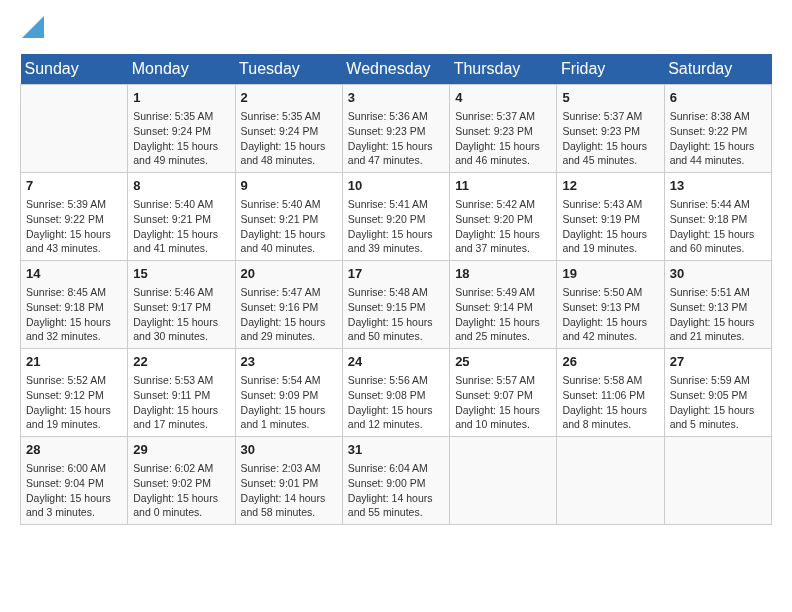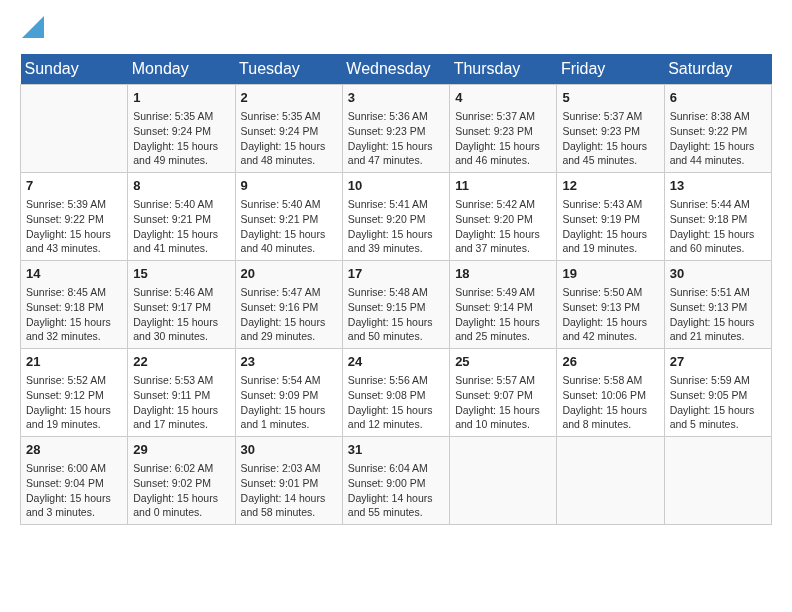--- a/index.html
+++ b/index.html
@@ -298,21 +298,21 @@
         <td>
           <span class="day-num">25</span>
           <div class="cell-text">Sunrise: 5:57 AM</div>
           <div class="cell-text">Sunset: 9:07 PM</div>
           <div class="cell-text">Daylight: 15 hours</div>
           <div class="cell-text">and 10 minutes.</div>
         </td>
         <td>
           <span class="day-num">26</span>
           <div class="cell-text">Sunrise: 5:58 AM</div>
-          <div class="cell-text">Sunset: 10:06 PM</div>
+          <div class="cell-text">Sunset: 11:06 PM</div>
           <div class="cell-text">Daylight: 15 hours</div>
           <div class="cell-text">and 8 minutes.</div>
         </td>
         <td>
           <span class="day-num">27</span>
           <div class="cell-text">Sunrise: 5:59 AM</div>
           <div class="cell-text">Sunset: 9:05 PM</div>
           <div class="cell-text">Daylight: 15 hours</div>
           <div class="cell-text">and 5 minutes.</div>
         </td>

